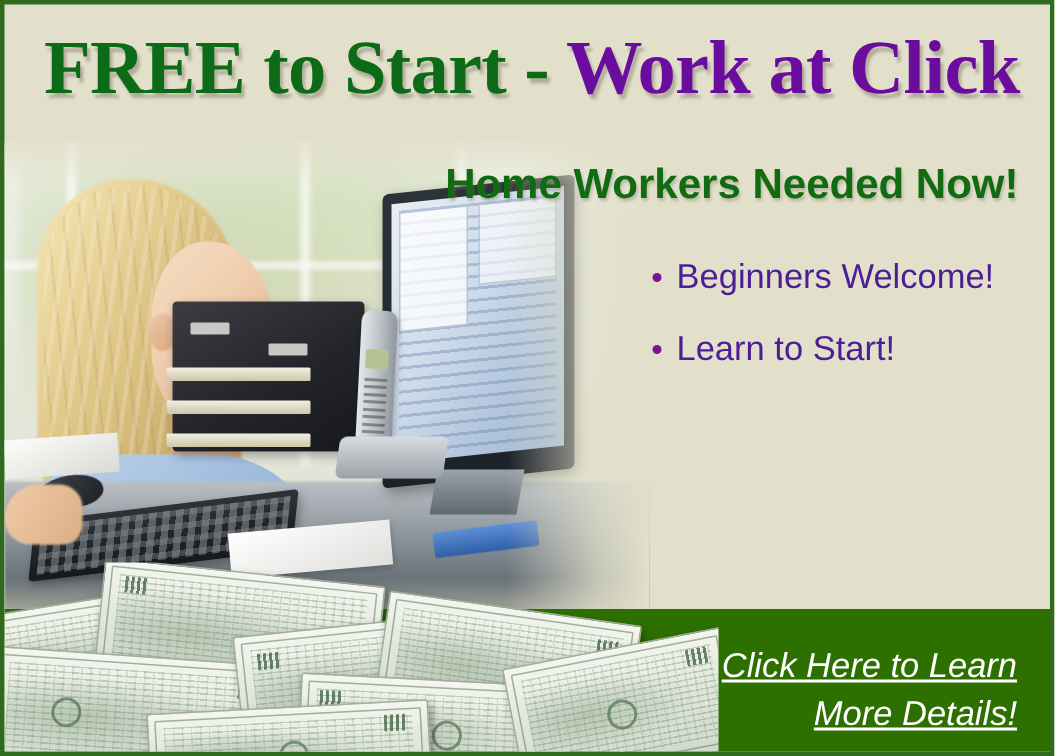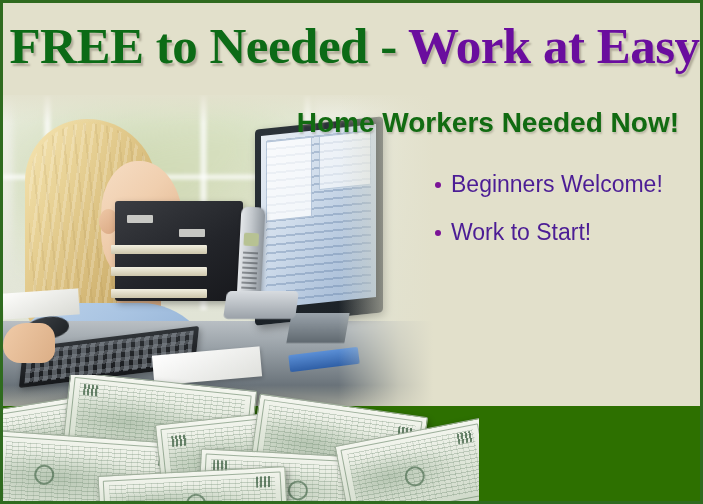--- a/index.html
+++ b/index.html
@@ -579,25 +579,29 @@
       <div class="bill-seal" style="left:62px; top:34px;"></div>
       <div class="bill-corner" style="right:12px; top:10px;"></div>
     </div>
     <div class="bill" style="left:96px; top:96px; width:186px; height:60px; transform:rotate(-3deg);">
       <div class="bill-seal" style="left:86px; top:22px;"></div>
       <div class="bill-corner" style="right:14px; top:8px;"></div>
     </div>
   </div>
 
   <div class="headline">
-    <span class="hl-green">FREE to Needed -</span>
-    <span class="hl-purple">Work at Easy</span>
+    <span class="hl-green">FREE to Start -</span>
+    <span class="hl-purple">Work at Click</span>
   </div>
 
   <div class="subheading">Home Workers Needed Now!</div>
 
   <ul class="bullets">
     <li><span>Beginners Welcome!</span></li>
-    <li><span>Work to Start!</span></li>
+    <li><span>Learn to Start!</span></li>
   </ul>
 
+  <div class="cta">
+    <span>Click Here to Learn</span><br>
+    <span>More Details!</span>
+  </div>
 
 </div>
 
 </body></html>

